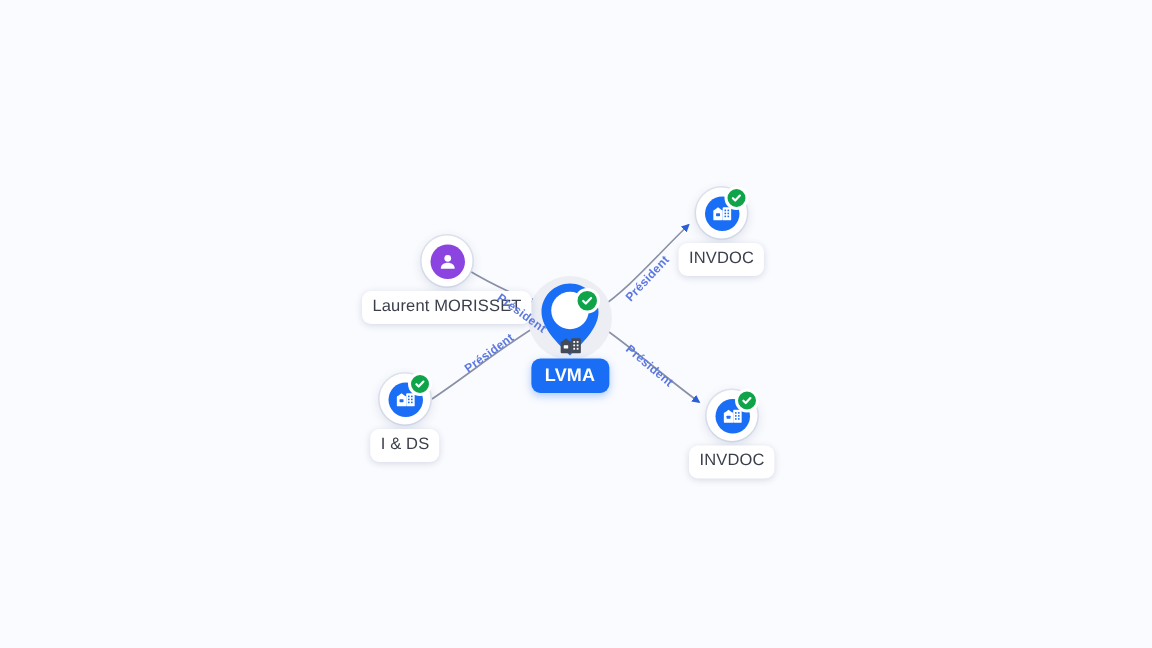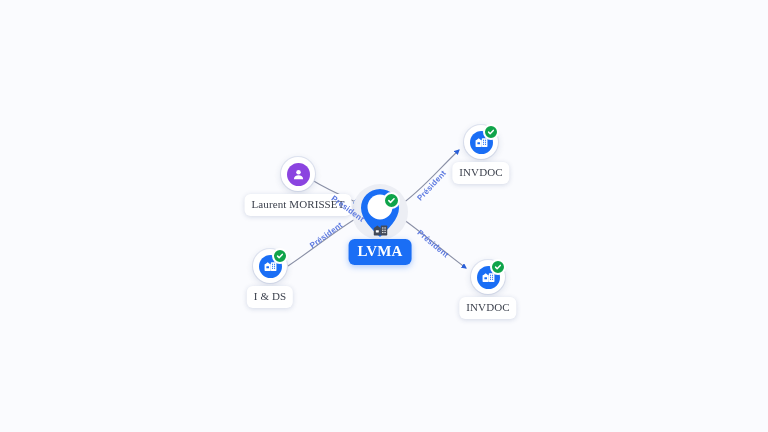--- a/index.html
+++ b/index.html
@@ -69,21 +69,20 @@
     position: absolute;
     white-space: nowrap;
     background: #ffffff;
     color: #3a3f4b;
     border-radius: 6px;
     box-shadow: 0 1px 5px rgba(40, 60, 120, 0.18);
     font-size: 11px;
     line-height: 1;
     padding: 5px 7px 6px 7px;
     letter-spacing: 0.1px;
-    font-family: Liberation Serif, serif;
   }
 
   
   .periph .node-circle {
     width: 34px;
     height: 34px;
     left: -17px;
     top: -17px;
   }
   .periph .node-ico {
@@ -135,21 +134,21 @@
     height: 13px;
     right: -20px;
     top: -20px;
   }
   #node-lvma .node-label {
     left: 50%;
     transform: translateX(-50%);
     top: 27px;
     background: #1a6ef5;
     color: #ffffff;
-    font-size: 15px;
+    font-size: 12px;
     font-weight: bold;
     padding: 5px 9px 6px 9px;
     box-shadow: 0 2px 6px rgba(26, 110, 245, 0.35);
   }
 
   
   .edge-label {
     position: absolute;
     color: #5b78e0;
     font-size: 8px;

